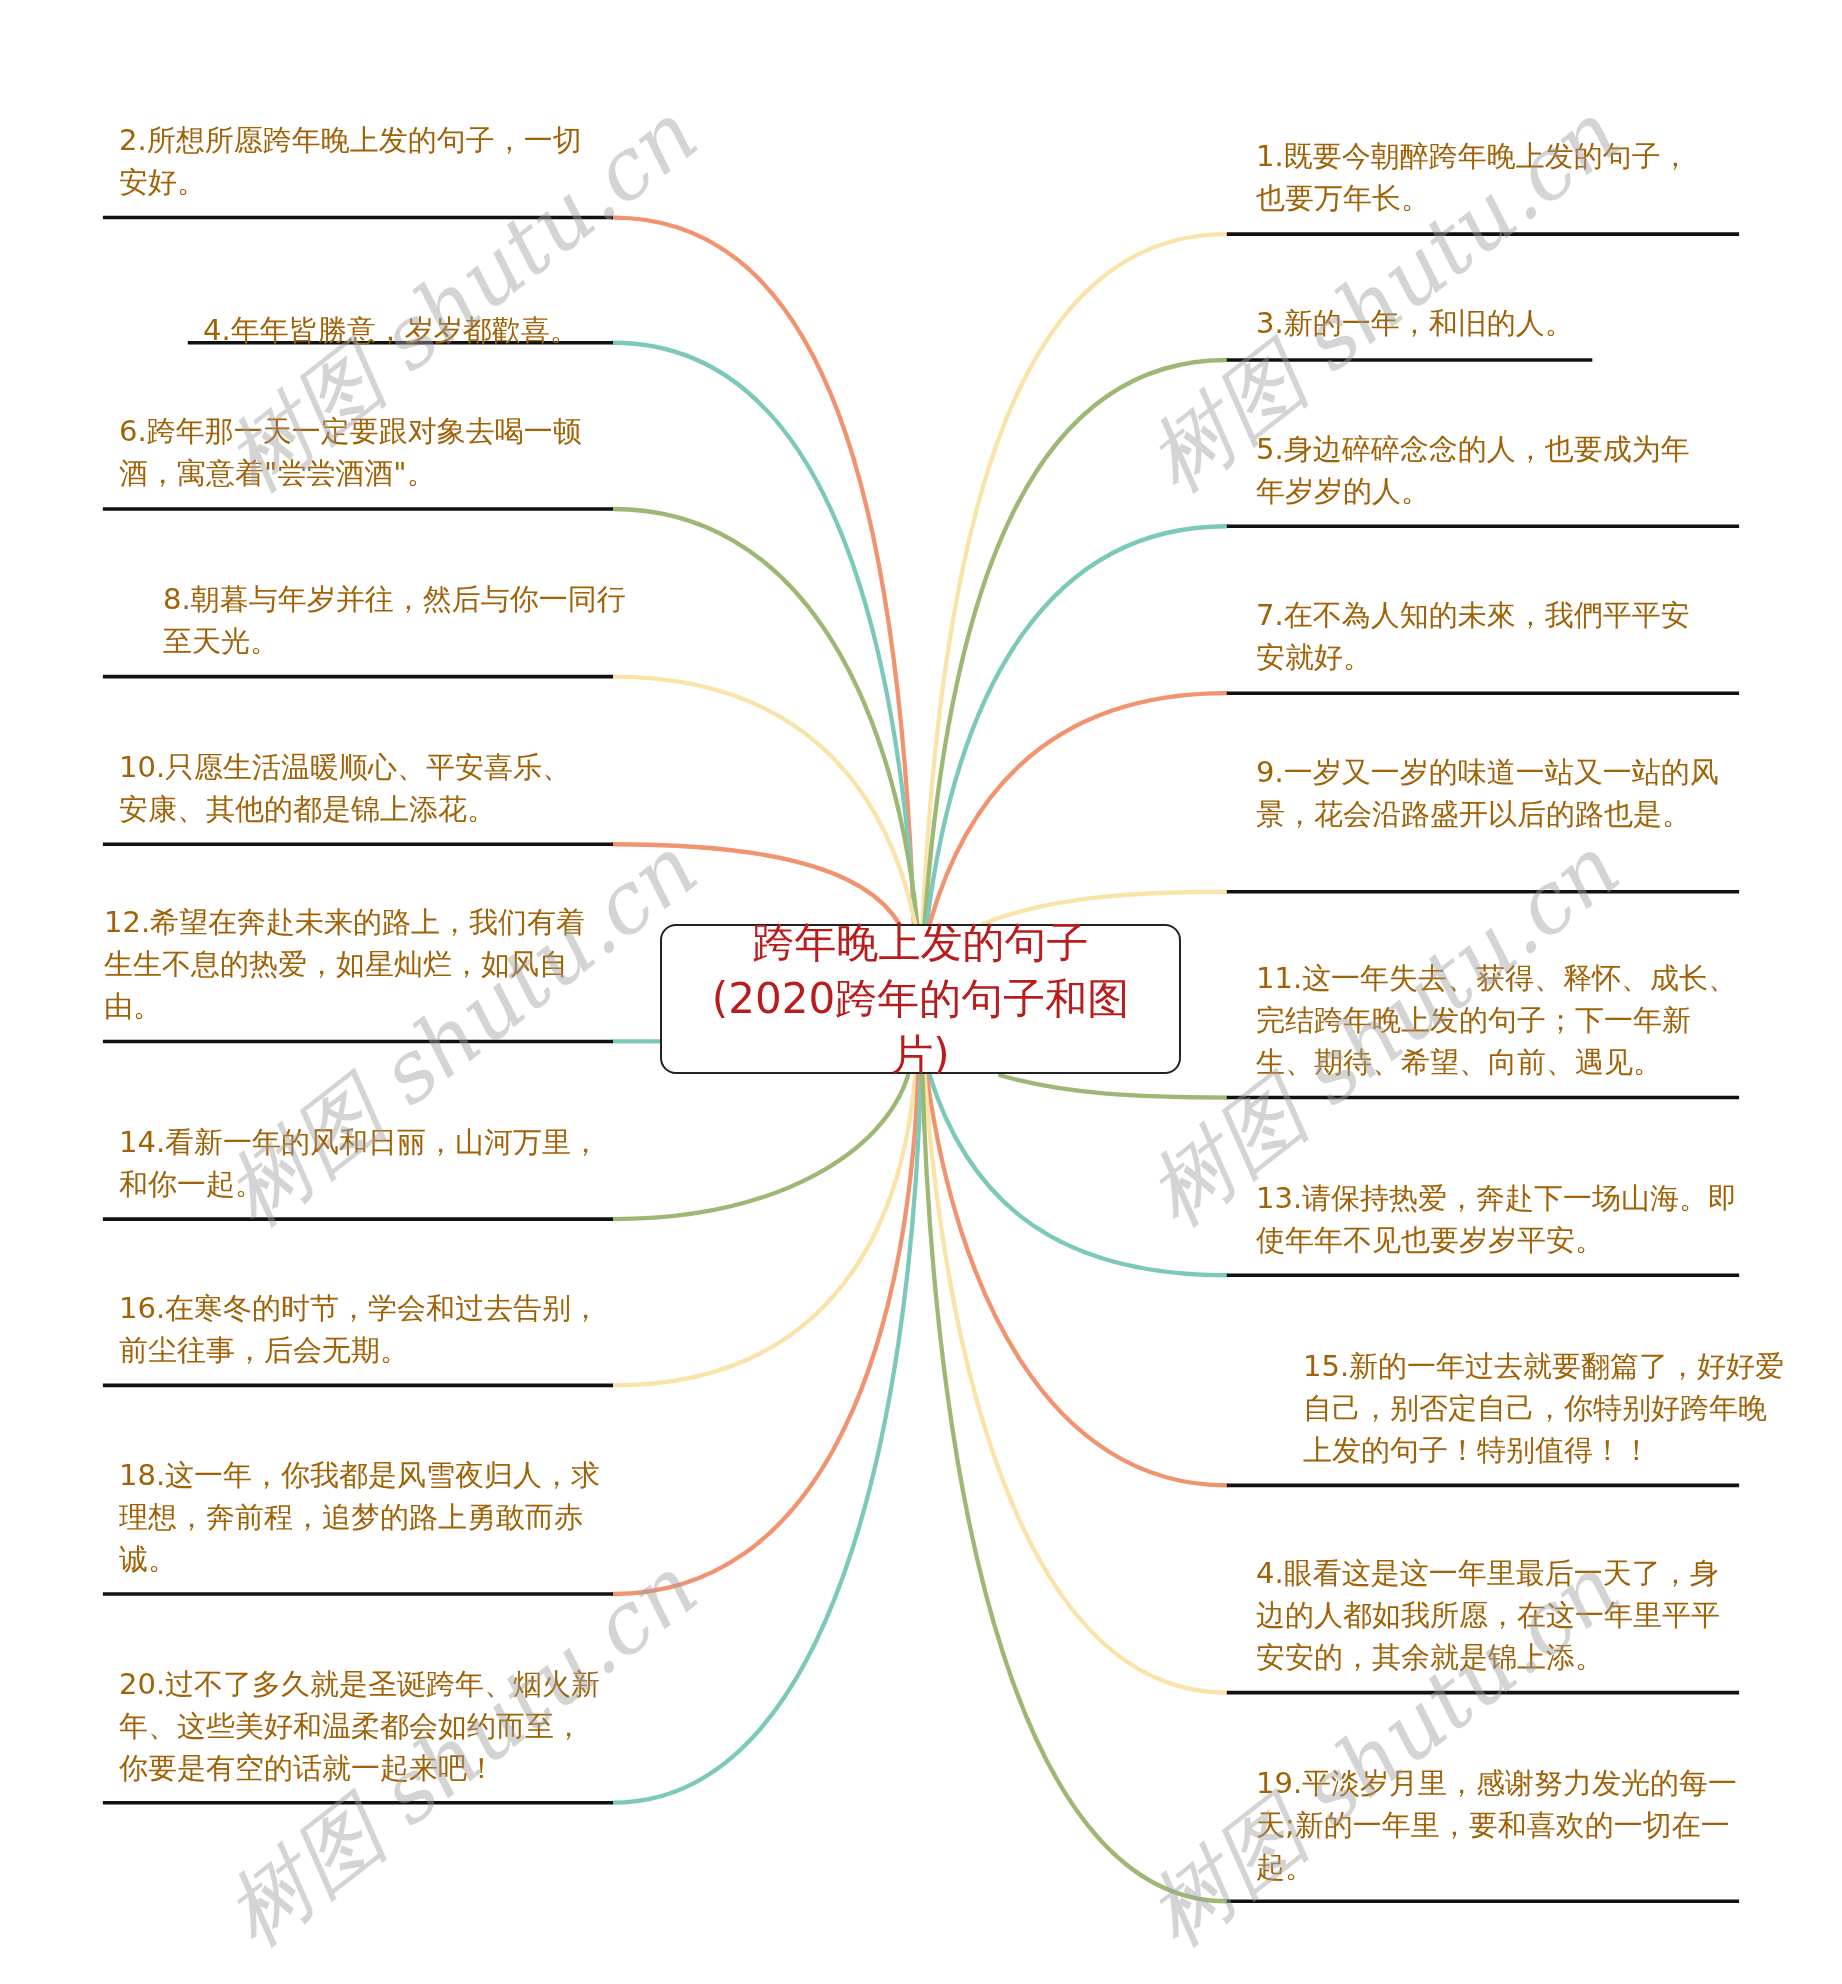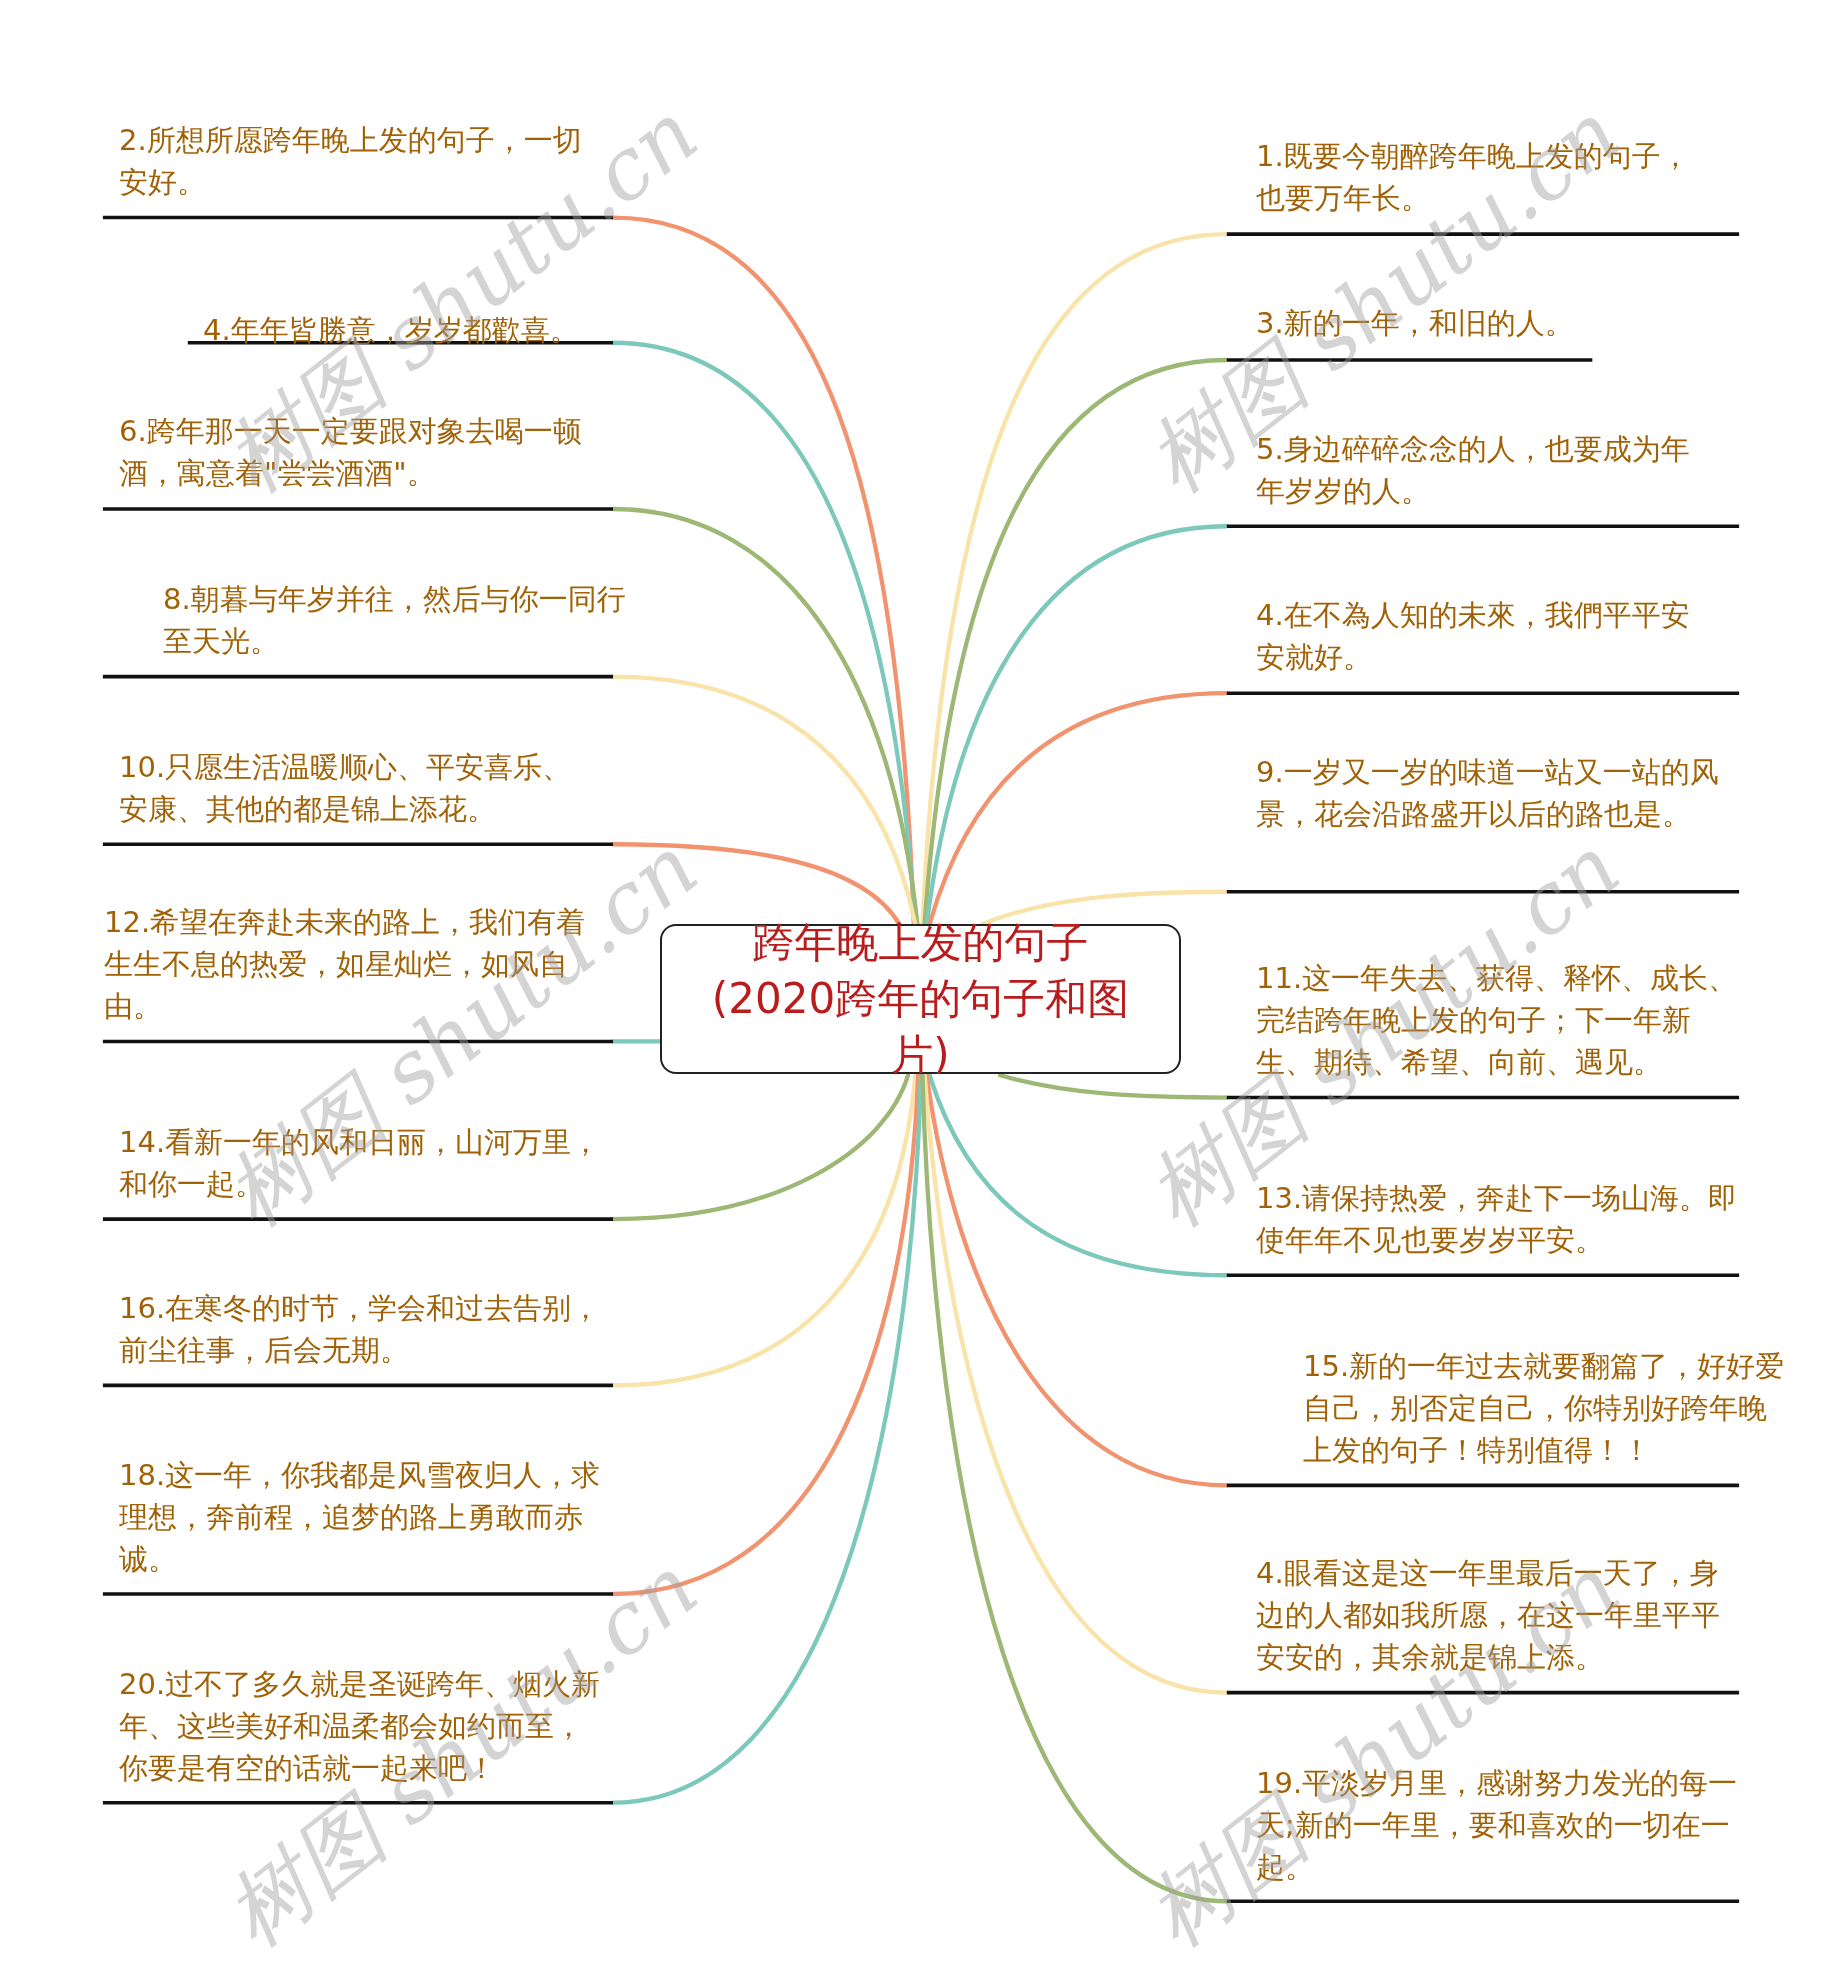--- a/index.html
+++ b/index.html
@@ -82,21 +82,21 @@
 <div class="node-text" style="left:119px; top:746px; width:475px;">10.只愿生活温暖顺心、平安喜乐、安康、其他的都是锦上添花。</div>
 <div class="node-text" style="left:104px; top:901px; width:489px;">12.希望在奔赴未来的路上，我们有着生生不息的热爱，如星灿烂，如风自由。</div>
 <div class="node-text" style="left:119px; top:1121px; width:489px;">14.看新一年的风和日丽，山河万里，和你一起。</div>
 <div class="node-text" style="left:119px; top:1287px; width:489px;">16.在寒冬的时节，学会和过去告别，前尘往事，后会无期。</div>
 <div class="node-text" style="left:119px; top:1454px; width:489px;">18.这一年，你我都是风雪夜归人，求理想，奔前程，追梦的路上勇敢而赤诚。</div>
 <div class="node-text" style="left:119px; top:1663px; width:489px;">20.过不了多久就是圣诞跨年、烟火新年、这些美好和温柔都会如约而至，你要是有空的话就一起来吧！</div>
 
 <div class="node-text" style="left:1256px; top:135px;  width:461px;">1.既要今朝醉跨年晚上发的句子，也要万年长。</div>
 <div class="node-text" style="left:1256px; top:302px;  width:461px;">3.新的一年，和旧的人。</div>
 <div class="node-text" style="left:1256px; top:428px;  width:461px;">5.身边碎碎念念的人，也要成为年年岁岁的人。</div>
-<div class="node-text" style="left:1256px; top:594px;  width:461px;">4.在不為人知的未來，我們平平安安就好。</div>
+<div class="node-text" style="left:1256px; top:594px;  width:461px;">7.在不為人知的未來，我們平平安安就好。</div>
 <div class="node-text" style="left:1256px; top:751px; width:475px;">9.一岁又一岁的味道一站又一站的风景，花会沿路盛开以后的路也是。</div>
 <div class="node-text" style="left:1256px; top:957px; width:489px;">11.这一年失去、获得、释怀、成长、完结跨年晚上发的句子；下一年新生、期待、希望、向前、遇见。</div>
 <div class="node-text" style="left:1256px; top:1177px; width:489px;">13.请保持热爱，奔赴下一场山海。即使年年不见也要岁岁平安。</div>
 <div class="node-text" style="left:1256px; top:1345px; width:489px;margin-left:47px;">15.新的一年过去就要翻篇了，好好爱自己，别否定自己，你特别好跨年晚上发的句子！特别值得！！</div>
 <div class="node-text" style="left:1256px; top:1552px; width:489px;">4.眼看这是这一年里最后一天了，身边的人都如我所愿，在这一年里平平安安的，其余就是锦上添。</div>
 <div class="node-text" style="left:1256px; top:1762px; width:489px;">19.平淡岁月里，感谢努力发光的每一天;新的一年里，要和喜欢的一切在一起。</div>
 
 <div class="watermark" style="left:273px; top:403px;">树图 shutu.cn</div>
 <div class="watermark" style="left:1195px; top:403px;">树图 shutu.cn</div>
 <div class="watermark" style="left:273px; top:1137px;">树图 shutu.cn</div>

